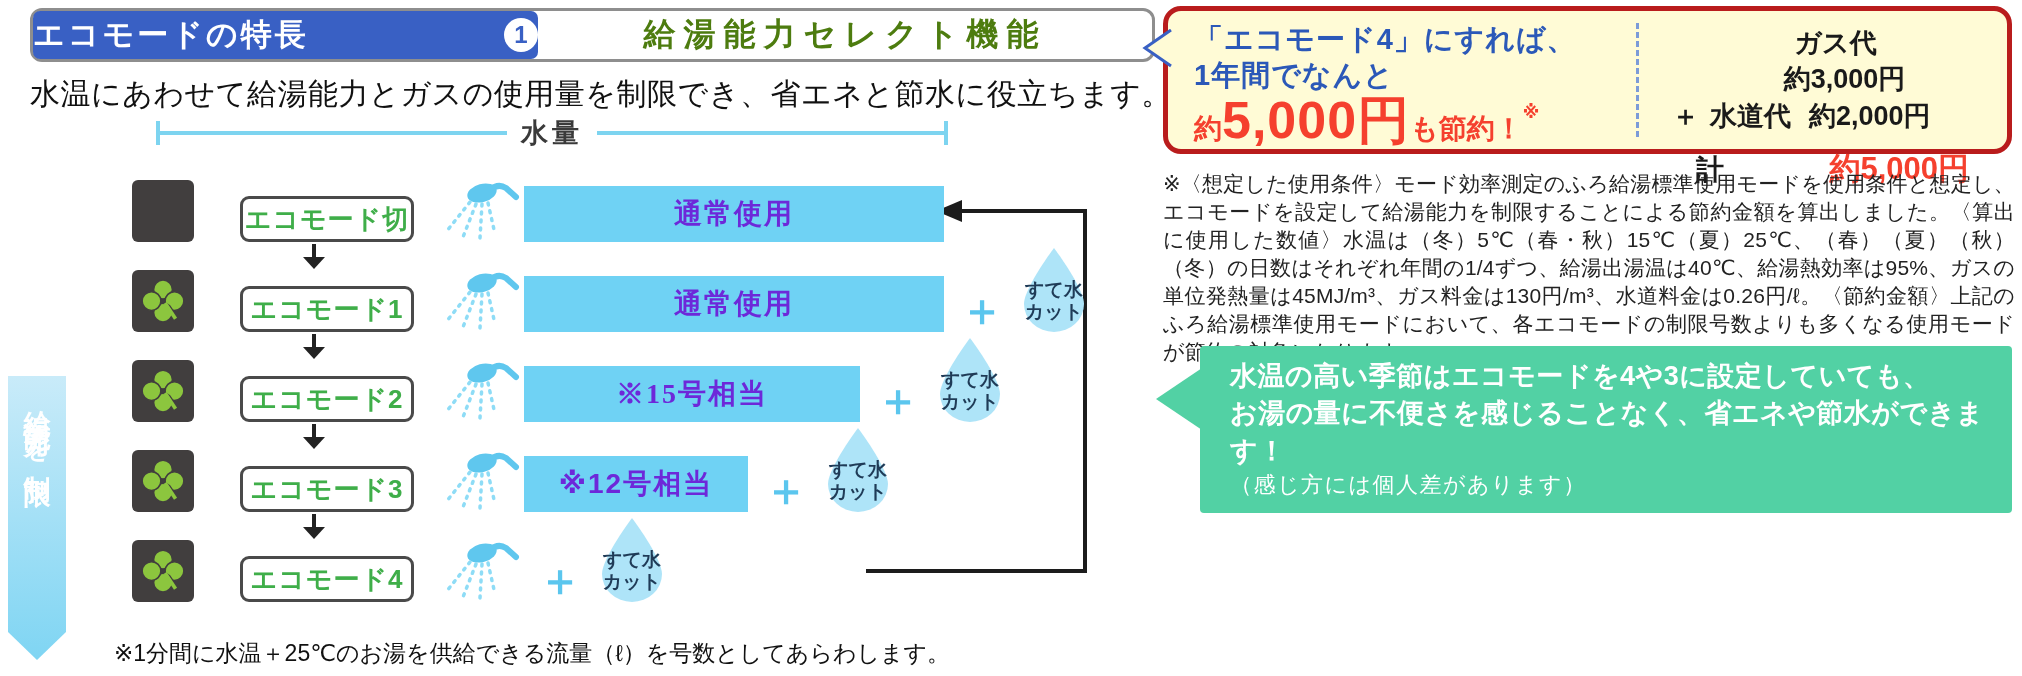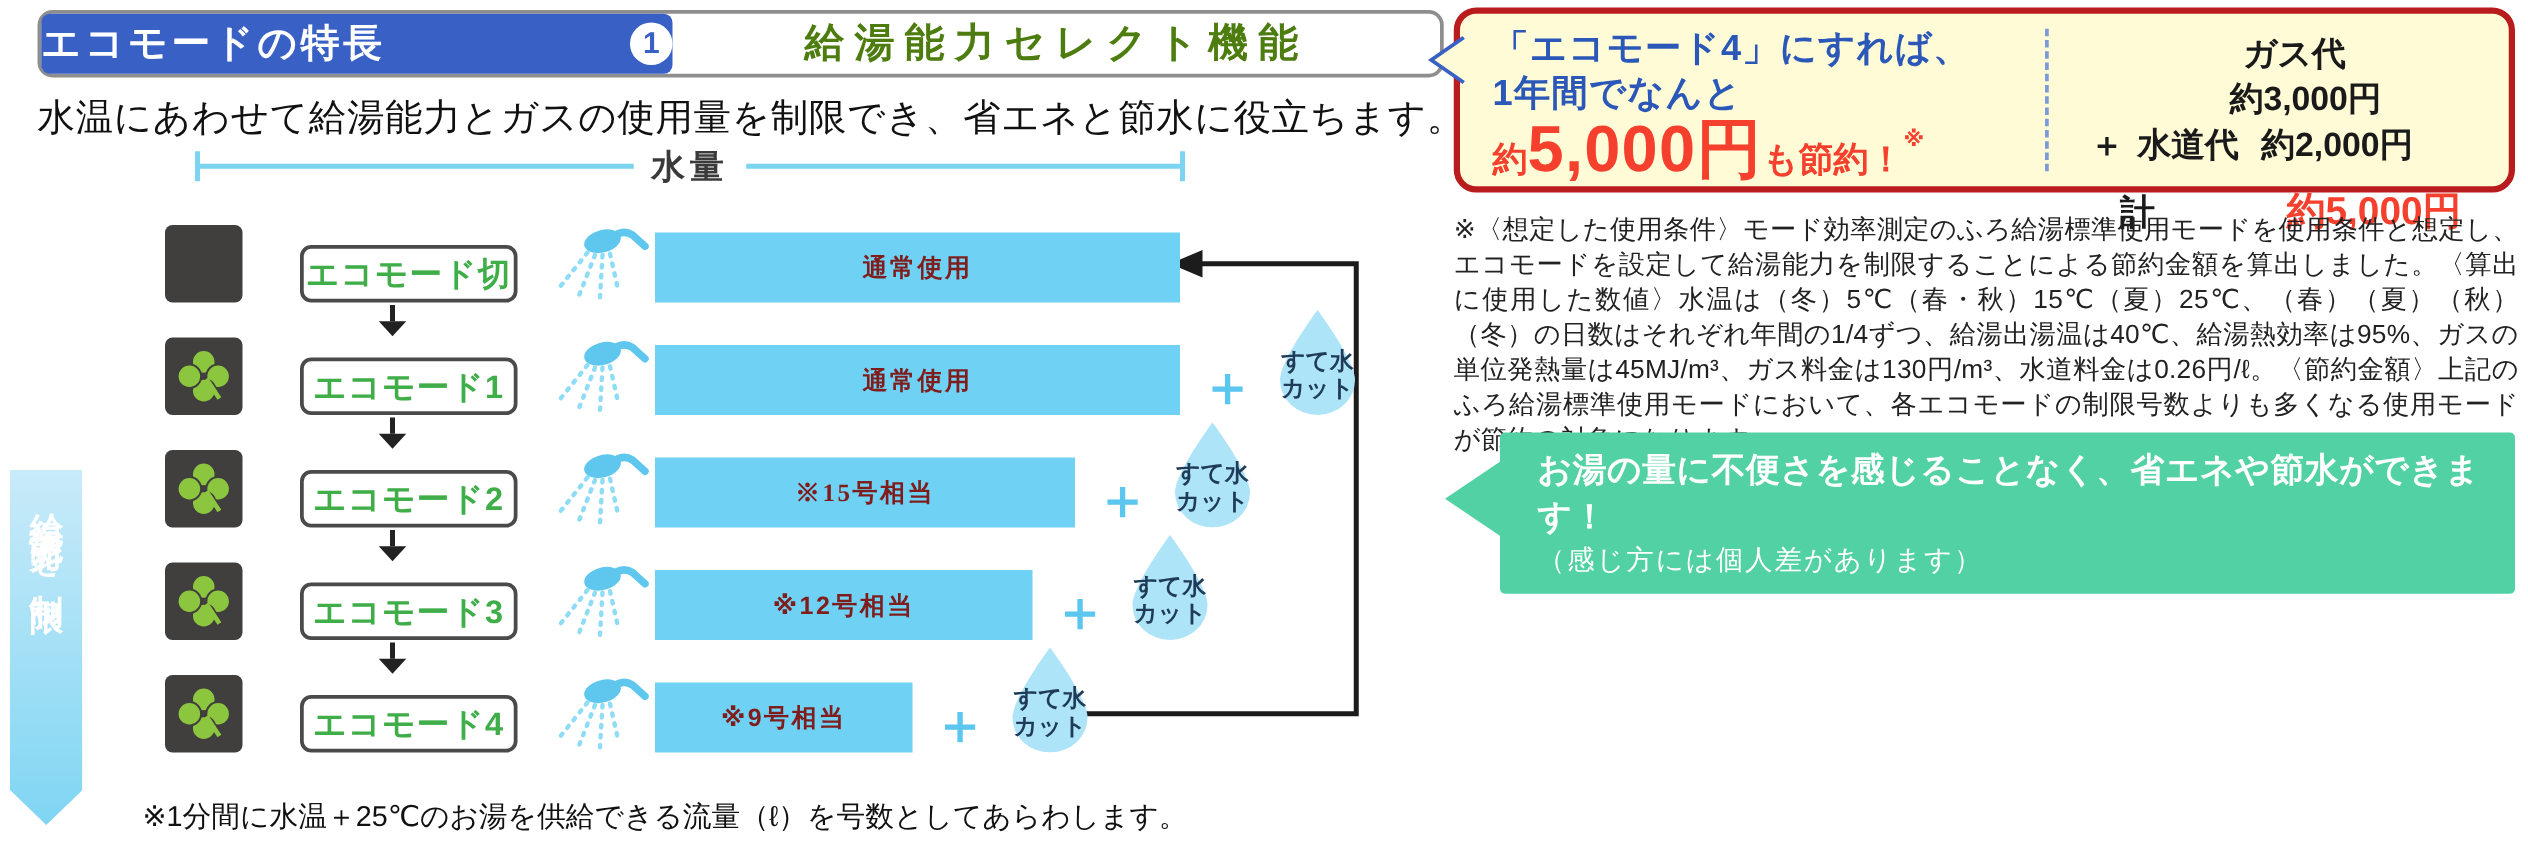--- a/index.html
+++ b/index.html
@@ -40,25 +40,25 @@
 
   
   .mode-row { position:absolute; left:132px; height:62px; display:flex; align-items:flex-end; }
   .row-0{top:180px} .row-1{top:270px} .row-2{top:360px} .row-3{top:450px} .row-4{top:540px}
   .mode-square { width:62px; height:62px; background:#413E3E; border-radius:6px; display:flex;
                  align-items:center; justify-content:center; flex:0 0 auto; }
   .mode-label { margin-left:46px; width:174px; height:46px; border:3px solid #4a4a4a; border-radius:9px;
                 background:#fff; color:#3FAE49; font-size:26px; font-weight:bold; display:flex;
                 align-items:center; justify-content:center; letter-spacing:1px; flex:0 0 auto; }
   .shower { margin-left:16px; width:92px; height:62px; flex:0 0 auto; }
-  .bar { margin-left:2px; height:56px; background:#6FD2F4; color:#7f1d1d; font-size:20px; font-weight:bold;
+  .bar { margin-left:2px; height:56px; background:#6FD2F4; color:#6d28d9; font-size:28px; font-weight:bold;
          display:flex; align-items:center; justify-content:center; letter-spacing:2px; flex:0 0 auto; }
   .row-0 .bar,.row-1 .bar { width:420px; }
   .row-2 .bar { width:336px;font-family:Liberation Serif, serif; }
-  .row-3 .bar { width:302px; }
+  .row-3 .bar { width:224px; }
   .row-4 .bar { width:206px; }
   .plus { margin-left:16px; color:#5BC6EE; font-size:44px; font-weight:bold; line-height:1; flex:0 0 auto; }
   .drop { position:relative; margin-left:12px; width:76px; height:86px; flex:0 0 auto; }
   .drop svg { position:absolute; inset:0; }
   .drop-text { position:absolute; left:0; right:0; top:33px; text-align:center; color:#1F3B57;
                font-size:19px; font-weight:bold; line-height:1.15; }
 
   .down-arrow { position:absolute; left:303px; width:22px; height:25px; }
   .down-arrow .stem { width:4px; height:13px; background:#222; margin:0 auto; }
   .down-arrow .head { width:0; height:0; border-left:11px solid transparent;
@@ -274,21 +274,20 @@
     <svg class="shower" viewBox="0 0 92 62">
       <path d="M60,10 q8,-7 16,-2 l10,9" fill="none" stroke="#5FC7EE" stroke-width="6" stroke-linecap="round"></path>
       <ellipse cx="52" cy="13" rx="15" ry="9" fill="#5FC7EE" transform="rotate(-15 52 13)"></ellipse>
       <g fill="none" stroke="#8EDCF6" stroke-width="3.5" stroke-linecap="round" stroke-dasharray="2,6">
         <path d="M40,22 L16,52"></path>
           <path d="M46,24 L33,57"></path>
           <path d="M52,24 L50,58"></path>
           <path d="M58,23 L65,54"></path>
       </g>
     </svg>
-    <div class="bar">※9号相当</div>
     <div class="plus">＋</div>
     <div class="drop">
       <svg viewBox="0 0 76 86">
         <path d="M38,2 C38,2 8,42 8,58 a30,28 0 0,0 60,0 C68,42 38,2 38,2 Z" fill="#AEE4F8"></path>
       </svg>
       <div class="drop-text">
         <div>すて水</div>
           <div>カット</div>
       </div>
     </div>
@@ -344,17 +343,18 @@
         <span>計</span>
         <span class="bk-total-value">約5,000円</span>
       </div>
     </div>
   </div>
 
   <div class="conditions-note">※〈想定した使用条件〉モード効率測定のふろ給湯標準使用モードを使用条件と想定し、エコモードを設定して給湯能力を制限することによる節約金額を算出しました。〈算出に使用した数値〉水温は（冬）5℃（春・秋）15℃（夏）25℃、（春）（夏）（秋）（冬）の日数はそれぞれ年間の1/4ずつ、給湯出湯温は40℃、給湯熱効率は95%、ガスの単位発熱量は45MJ/m³、ガス料金は130円/m³、水道料金は0.26円/ℓ。〈節約金額〉上記のふろ給湯標準使用モードにおいて、各エコモードの制限号数よりも多くなる使用モードが節約の対象になります。</div>
 
   <div class="green-callout">
     <div class="gc-tail"></div>
+    <div class="gc-line">水温の高い季節はエコモードを4や3に設定していても、</div>
     <div class="gc-line">お湯の量に不便さを感じることなく、省エネや節水ができます！</div>
     <div class="gc-sub">（感じ方には個人差があります）</div>
   </div>
 
 </div>
 
 </body></html>

